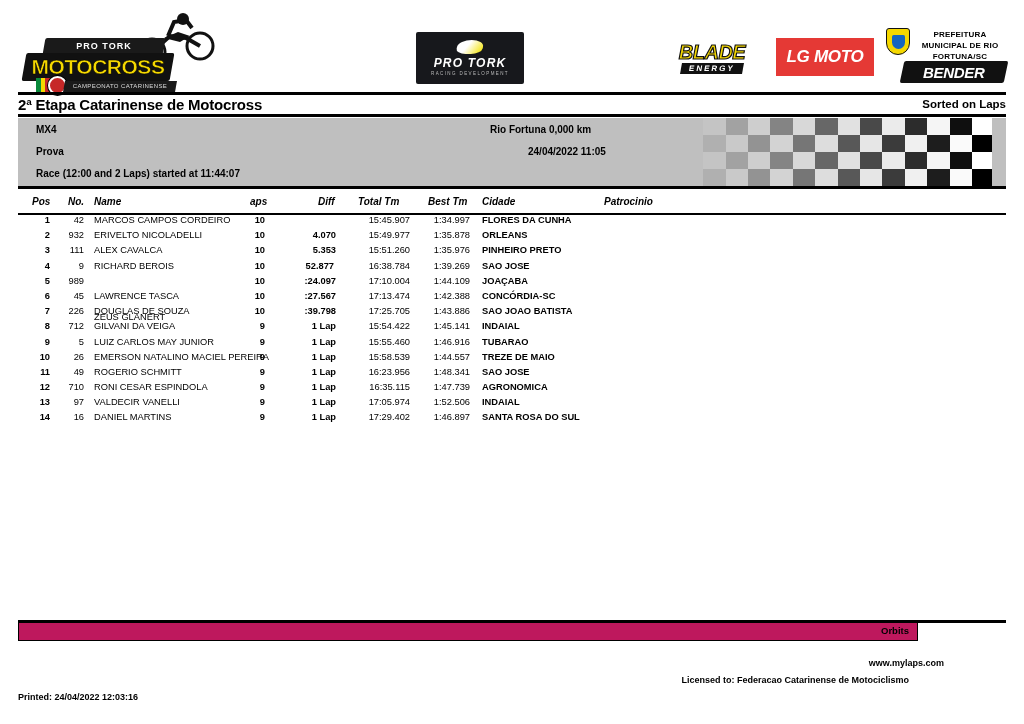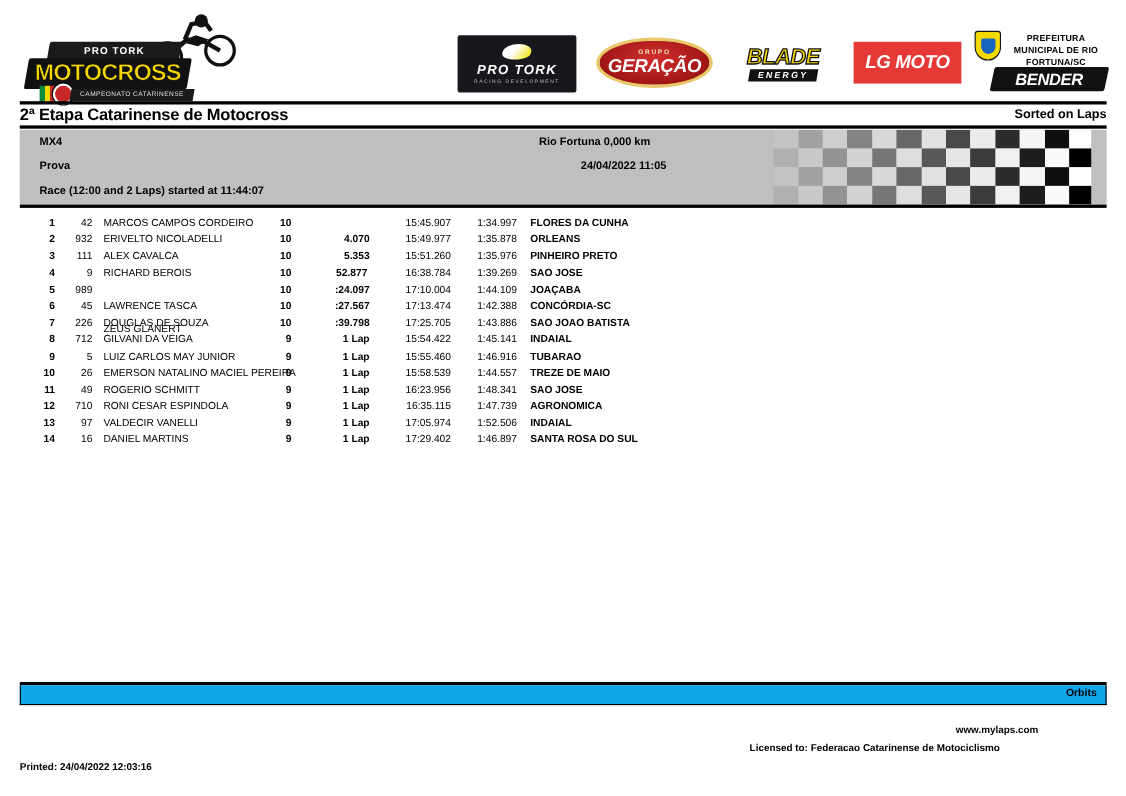--- a/index.html
+++ b/index.html
@@ -136,22 +136,22 @@
   .c-name  { }
   .c-laps  { width:22px; text-align:right; font-weight:bold; }
   .c-diff  { width:60px; text-align:right; font-weight:bold; }
   .c-total { width:62px; text-align:right; }
   .c-best  { width:48px; text-align:right; }
   .c-city  { font-weight:bold; }
   .c-spon  { font-weight:bold; }
 
   
   .foot-rule { position:absolute; left:18px; top:620px; width:988px; height:3px; background:#000; }
-  .footbar { position:absolute; left:18px; top:623px; width:988px; height:18px;
-     background:#0ea5e9; border:1px solid #000; border-top:none; }
+  .footbar { position:absolute; left:18px; top:623px; width:900px; height:18px;
+     background:#be185d; border:1px solid #000; border-top:none; }
   .orbits { position:absolute; right:8px; top:2px; font-size:9.5px; font-weight:bold; }
   .mylaps { position:absolute; right:80px; top:658px; font-size:9px; font-weight:bold; }
   .licensed { position:absolute; right:115px; top:675px; font-size:9px; font-weight:bold; }
   .printed { position:absolute; left:18px; top:692px; font-size:9px; font-weight:bold; }
 </style>
 </head>
 <body>
 
 <div class="page">
 
@@ -180,26 +180,20 @@
     </div>
 
     <div class="sponsors">
 
       <div class="sp sp-protork">
         <div class="pt-swoosh"></div>
         <div class="pt-name">PRO TORK</div>
         <div class="pt-tag">RACING DEVELOPMENT</div>
       </div>
 
-      <div class="sp sp-geracao">
-        <div class="gr-oval">
-          <div class="gr-top">GRUPO</div>
-          <div class="gr-main">GERAÇÃO</div>
-        </div>
-      </div>
 
       <div class="sp sp-blade">
         <div class="bl-main">BLADE</div>
         <div class="bl-sub">ENERGY</div>
       </div>
 
       <div class="sp sp-pref">
         <div class="pf-crest"></div>
         <div class="pf-txt">PREFEITURA MUNICIPAL DE RIO FORTUNA/SC</div>
       </div>
@@ -290,20 +284,32 @@
         <div class="flag-cell" style="left: 268.8px; top: 51px; width: 22.4px; height: 17px; background: rgb(240, 240, 240);"></div>
         <div class="flag-cell" style="left: 291.2px; top: 51px; width: 22.4px; height: 17px; background: rgb(29, 29, 29);"></div>
         <div class="flag-cell" style="left: 313.6px; top: 51px; width: 22.4px; height: 17px; background: rgb(250, 250, 250);"></div>
         <div class="flag-cell" style="left: 336px; top: 51px; width: 22.4px; height: 17px; background: rgb(0, 0, 0);"></div>
       </div>
   </div>
 
   <div class="rule-thick" style="left:18px; top:186px; width:988px; height:3px;"></div>
 
   <div class="tbl">
+    <div class="thead" id="thead">
+      <div class="hr-under"></div>
+    <div class="th" style="left: 14px;">Pos</div>
+        <div class="th" style="left: 50px;">No.</div>
+        <div class="th" style="left: 76px;">Name</div>
+        <div class="th" style="left: 232px;">aps</div>
+        <div class="th" style="left: 300px;">Diff</div>
+        <div class="th" style="left: 340px;">Total Tm</div>
+        <div class="th" style="left: 410px;">Best Tm</div>
+        <div class="th" style="left: 464px;">Cidade</div>
+        <div class="th" style="left: 586px;">Patrocinio</div>
+      </div>
     <div id="tbody">
         <div class="row">
           <div class="cell c-pos" style="left: 6px;">1</div>
           <div class="cell c-no" style="left: 38px;">42</div>
           <div class="cell c-name" style="left: 76px;">MARCOS CAMPOS CORDEIRO</div>
           <div class="cell c-laps" style="left: 225px;">10</div>
           <div class="cell c-diff" style="left: 258px;"></div>
           <div class="cell c-total" style="left: 330px;">15:45.907</div>
           <div class="cell c-best" style="left: 404px;">1:34.997</div>
           <div class="cell c-city" style="left: 464px;">FLORES DA CUNHA</div>

